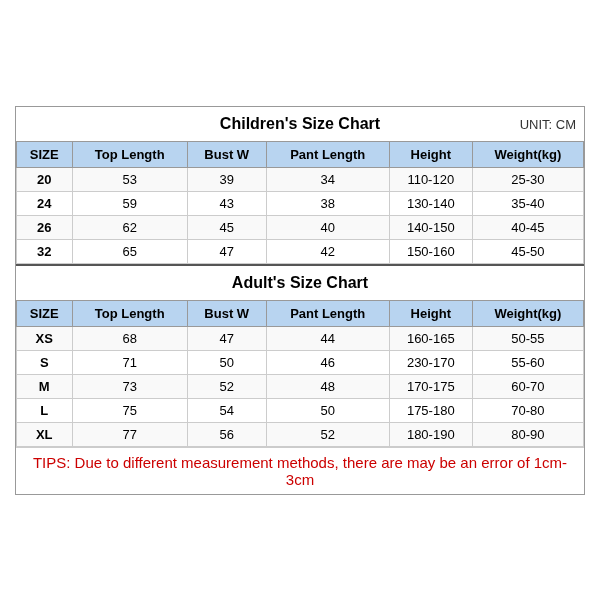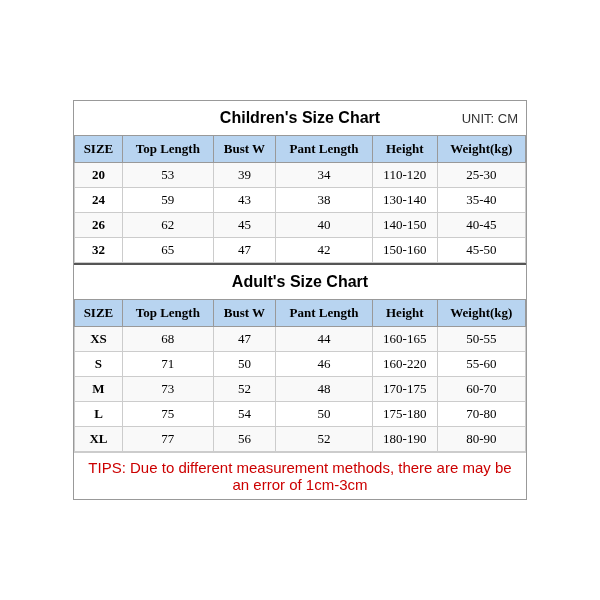--- a/index.html
+++ b/index.html
@@ -6,21 +6,21 @@
     body {
       width: 600px;
       height: 600px;
       background: #fff;
       font-family: Arial, sans-serif;
       display: flex;
       align-items: center;
       justify-content: center;
     }
     .container {
-      width: 454px;
+      width: 570px;
       border: 1.5px solid #999;
       background: #fff;
     }
     .section-title {
       text-align: center;
       font-weight: bold;
       font-size: 16px;
       padding: 8px 4px;
       background: #fff;
       position: relative;
@@ -30,21 +30,20 @@
       right: 8px;
       top: 50%;
       transform: translateY(-50%);
       font-size: 13px;
       font-weight: normal;
       color: #333;
     }
     table {
       width: 100%;
       border-collapse: collapse;
-      font-family: Liberation Serif, serif;
     }
     thead tr th {
       background: #b8d4f0;
       border: 1px solid #999;
       padding: 5px 4px;
       font-size: 13px;
       font-weight: bold;
       text-align: center;
     }
     tbody tr td {
@@ -153,21 +152,21 @@
           <td>47</td>
           <td>44</td>
           <td>160-165</td>
           <td>50-55</td>
         </tr>
         <tr>
           <td>S</td>
           <td>71</td>
           <td>50</td>
           <td>46</td>
-          <td>160-220</td>
+          <td>230-170</td>
           <td>55-60</td>
         </tr>
         <tr>
           <td>M</td>
           <td>73</td>
           <td>52</td>
           <td>48</td>
           <td>170-175</td>
           <td>60-70</td>
         </tr>

